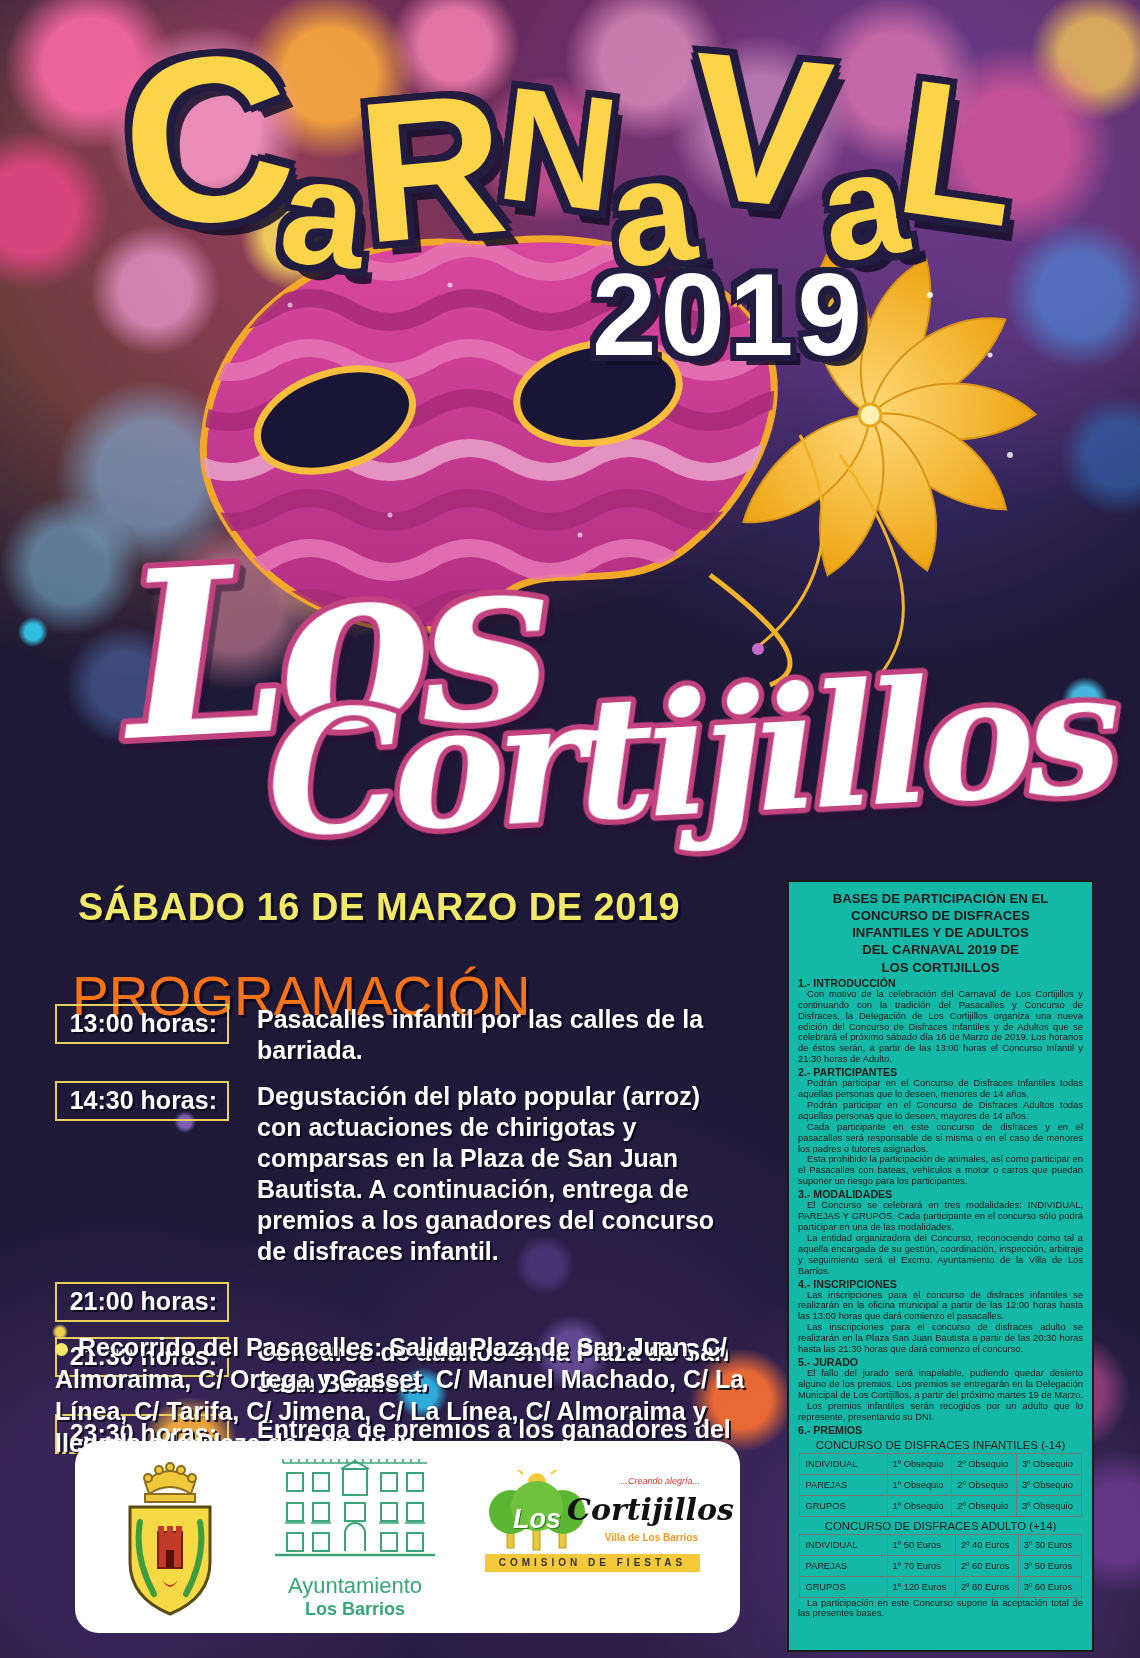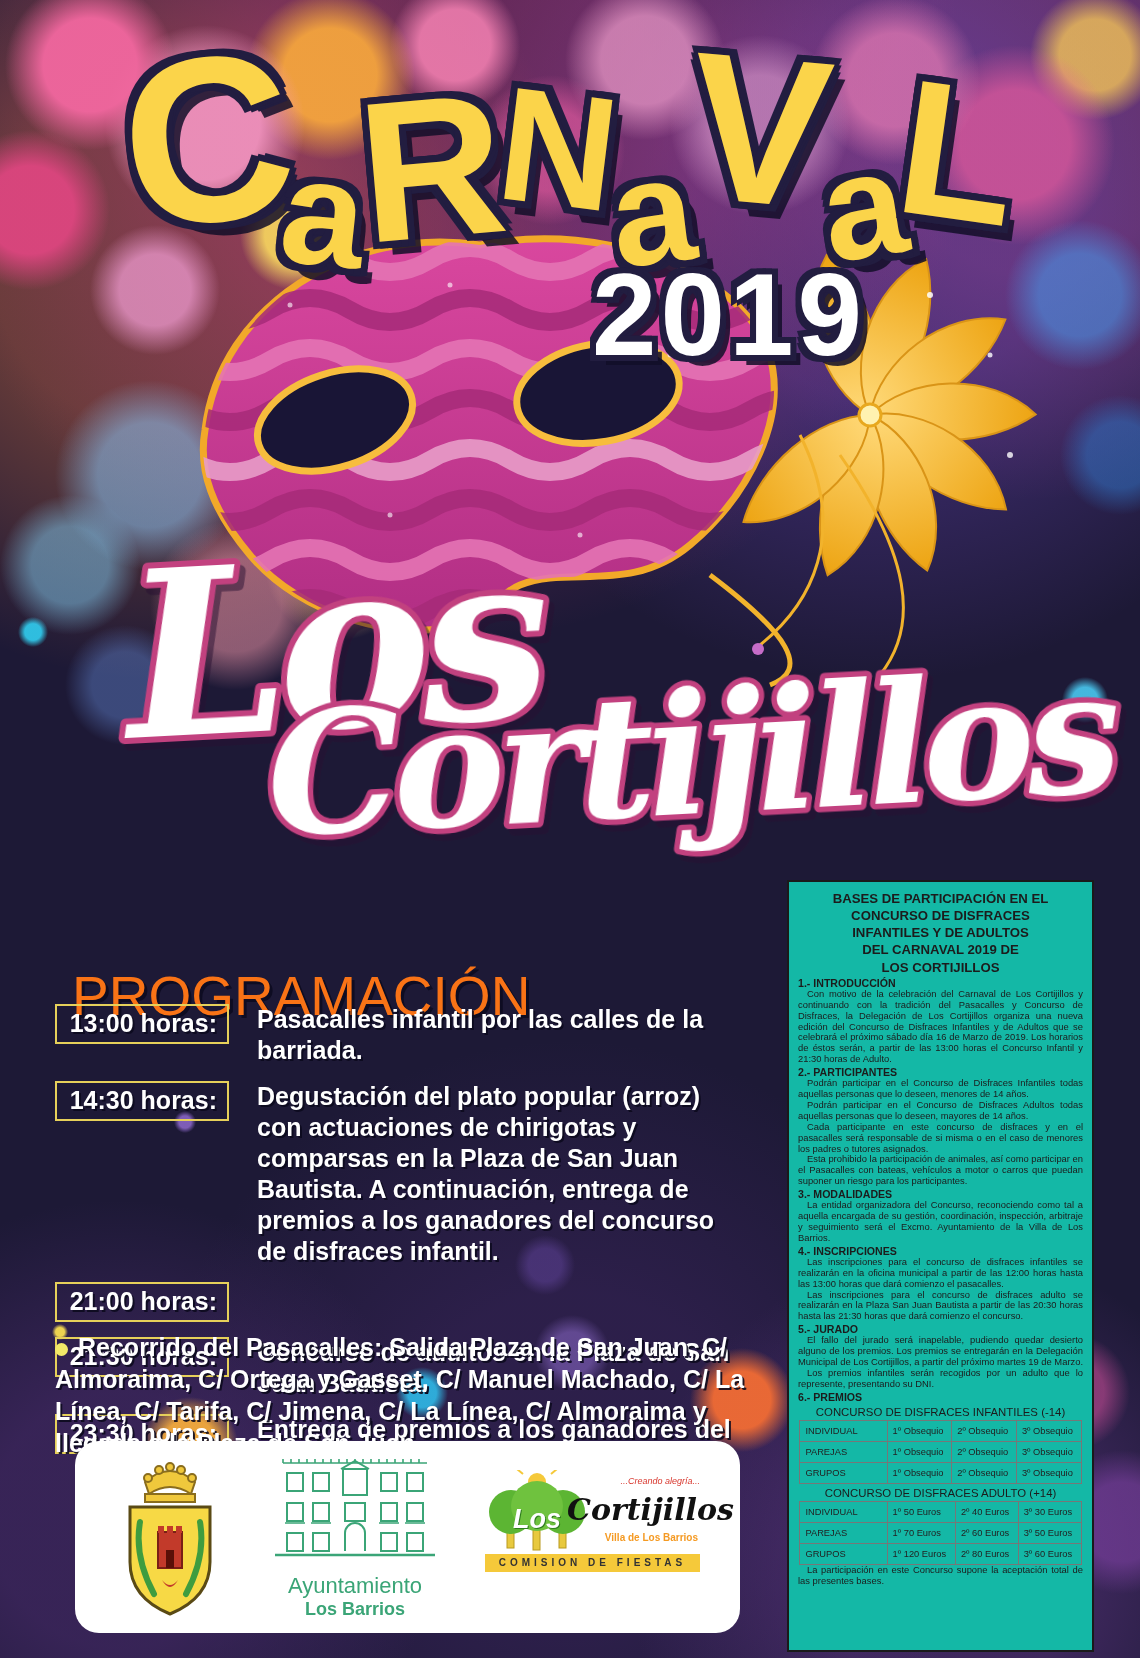--- a/index.html
+++ b/index.html
@@ -184,20 +184,21 @@
   </div>
   <div class="year">2019</div>
 
   <svg class="script" viewBox="0 0 1000 470">
     <g transform="rotate(-3 400 300)" style="filter:drop-shadow(5px 7px 0 rgba(40,15,50,.5))">
       <text x="60" y="290" font-size="230" letter-spacing="-10" paint-order="stroke" stroke="#c2417f" stroke-width="12" stroke-linejoin="round" fill="#ffffff">Los</text>
       <text x="195" y="395" font-size="168" letter-spacing="-8" paint-order="stroke" stroke="#c2417f" stroke-width="11" stroke-linejoin="round" fill="#ffffff">Cortijillos</text>
     </g>
   </svg>
 
+  <div class="date">SÁBADO 16 DE MARZO DE 2019</div>
   <div class="program">PROGRAMACIÓN</div>
 
   <div class="schedule">
     <div class="srow">
       <div class="tbox">13:00 horas:</div>
       <div class="sdesc">Pasacalles infantil por las calles de la barriada.</div>
     </div>
     <div class="srow">
       <div class="tbox">14:30 horas:</div>
       <div class="sdesc">Degustación del plato popular (arroz) con actuaciones de chirigotas y comparsas en la Plaza de San Juan Bautista. A continuación, entrega de premios a los ganadores del concurso de disfraces infantil.</div>
@@ -302,20 +303,21 @@
     <h4>1.- INTRODUCCIÓN</h4>
     <p>Con motivo de la celebración del Carnaval de Los Cortijillos y continuando con la tradición del Pasacalles y Concurso de Disfraces, la Delegación de Los Cortijillos organiza una nueva edición del Concurso de Disfraces Infantiles y de Adultos que se celebrará el próximo sábado día 16 de Marzo de 2019. Los horarios de éstos serán, a partir de las 13:00 horas el Concurso Infantil y 21:30 horas de Adulto.</p>
 
     <h4>2.- PARTICIPANTES</h4>
     <p>Podrán participar en el Concurso de Disfraces Infantiles todas aquellas personas que lo deseen, menores de 14 años.</p>
     <p>Podrán participar en el Concurso de Disfraces Adultos todas aquellas personas que lo deseen, mayores de 14 años.</p>
     <p>Cada participante en este concurso de disfraces y en el pasacalles será responsable de si misma o en el caso de menores los padres o tutores asignados.</p>
     <p>Esta prohibido la participación de animales, así como participar en el Pasacalles con bateas, vehículos a motor o carros que puedan suponer un riesgo para los participantes.</p>
 
     <h4>3.- MODALIDADES</h4>
+    <p>El Concurso se celebrará en tres modalidades: INDIVIDUAL, PAREJAS Y GRUPOS. Cada participante en el concurso sólo podrá participar en una de las modalidades.</p>
     <p>La entidad organizadora del Concurso, reconociendo como tal a aquella encargada de su gestión, coordinación, inspección, arbitraje y seguimiento será el Excmo. Ayuntamiento de la Villa de Los Barrios.</p>
 
     <h4>4.- INSCRIPCIONES</h4>
     <p>Las inscripciones para el concurso de disfraces infantiles se realizarán en la oficina municipal a partir de las 12:00 horas hasta las 13:00 horas que dará comienzo el pasacalles.</p>
     <p>Las inscripciones para el concurso de disfraces adulto se realizarán en la Plaza San Juan Bautista a partir de las 20:30 horas hasta las 21:30 horas que dará comienzo el concurso.</p>
 
     <h4>5.- JURADO</h4>
     <p>El fallo del jurado será inapelable, pudiendo quedar desierto alguno de los premios. Los premios se entregarán en la Delegación Municipal de Los Cortijillos, a partir del próximo martes 19 de Marzo.</p>
     <p>Los premios infantiles serán recogidos por un adulto que lo represente, presentando su DNI.</p>
 

